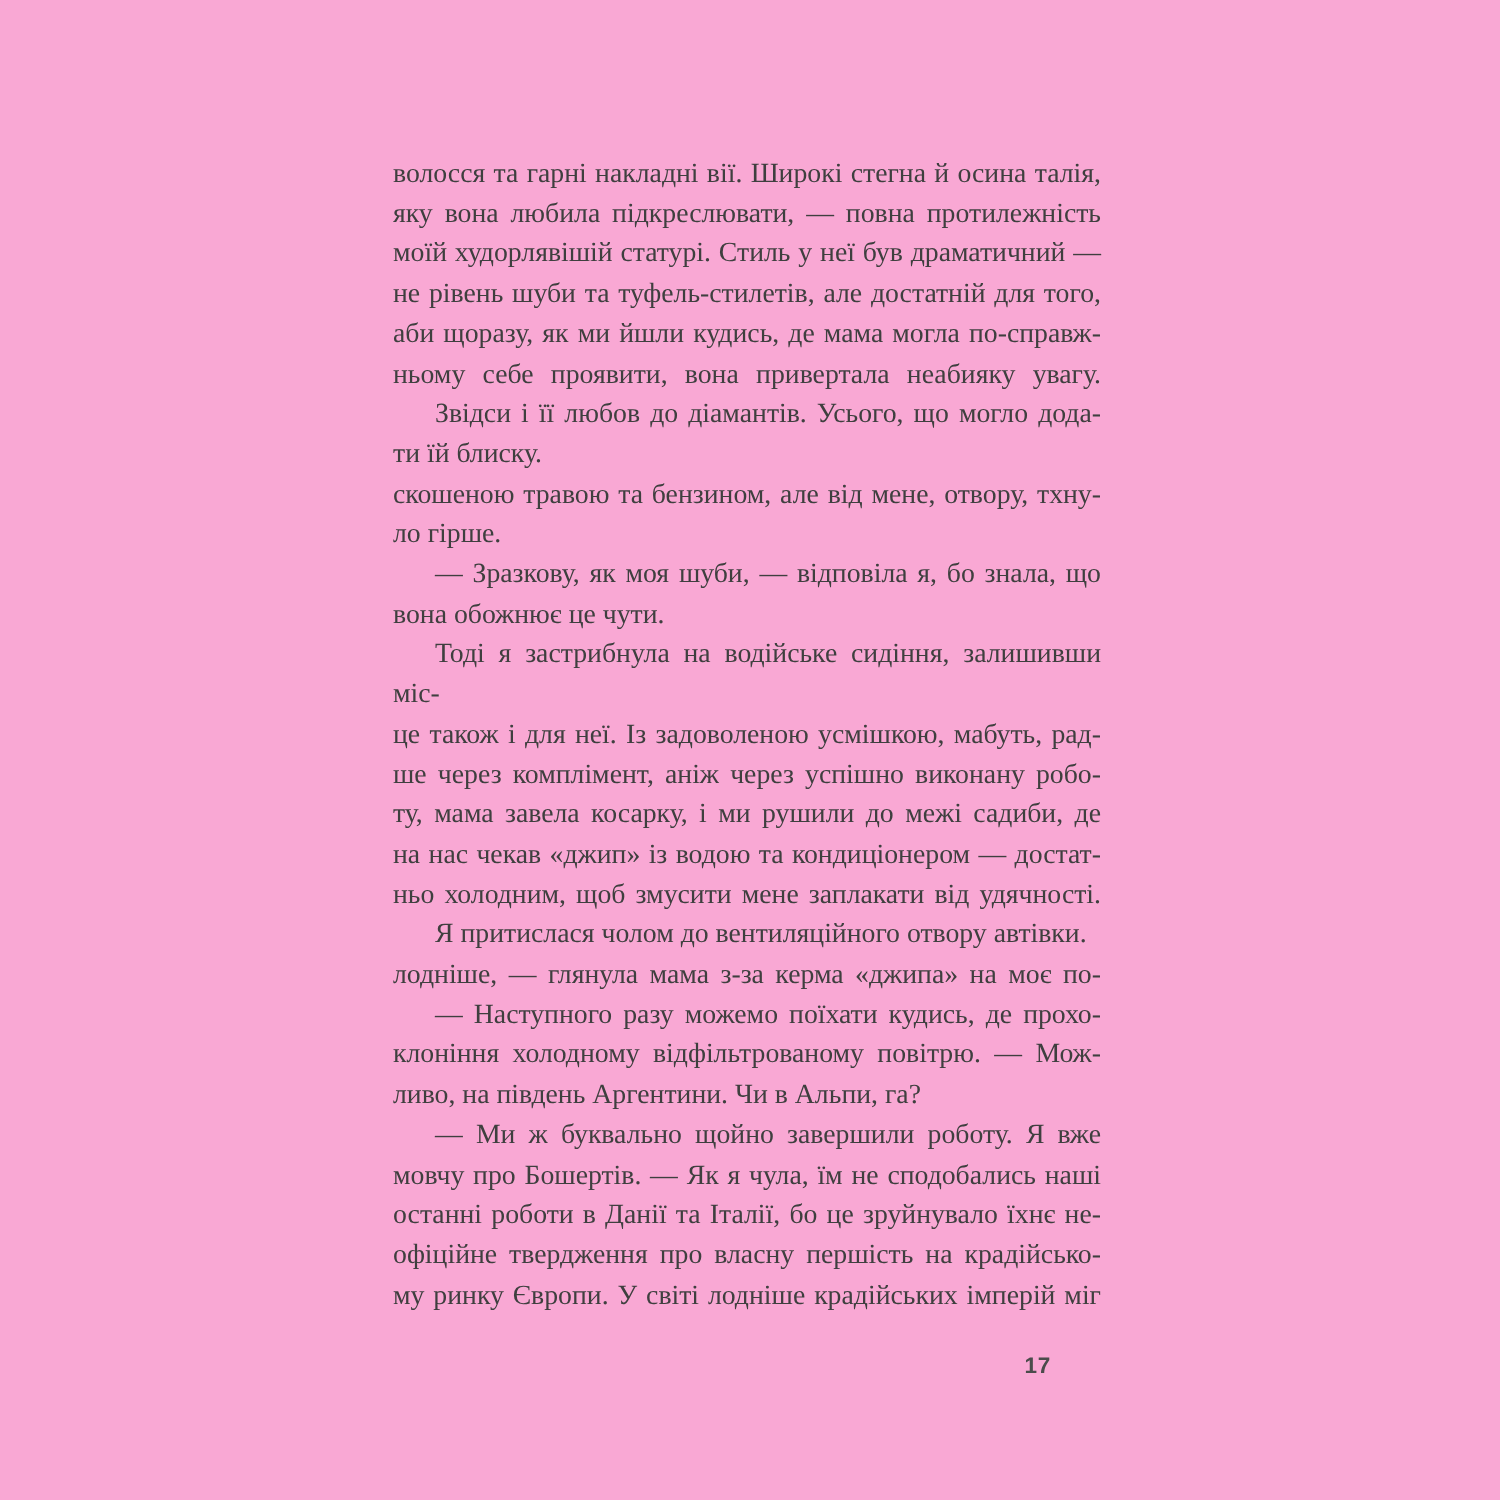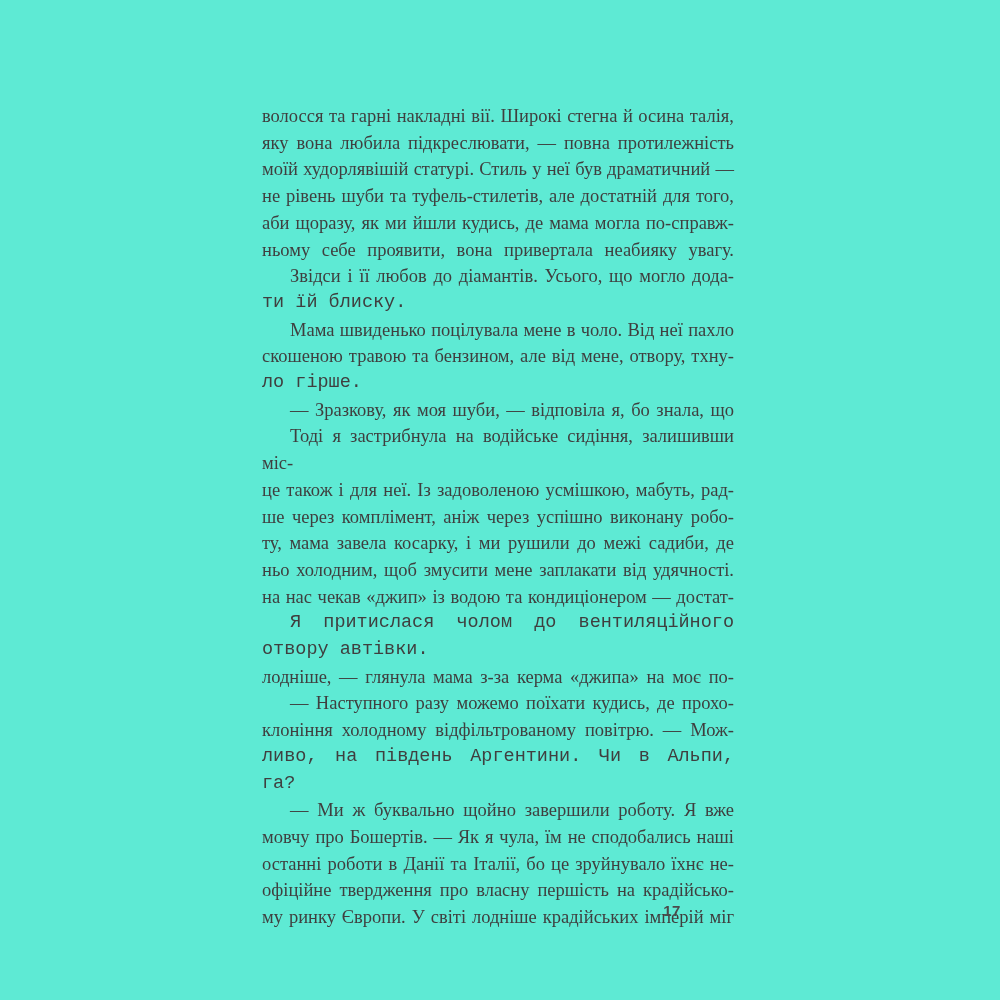--- a/index.html
+++ b/index.html
@@ -10,46 +10,46 @@
   body {
     width: 1000px;
     height: 1000px;
     position: relative;
     font-family: "Liberation Serif", "DejaVu Serif", serif;
     overflow: hidden;
   }
   .book-page {
     position: absolute;
     inset: 0;
-    background: #5eead4;
+    background: #f9a8d4;
   }
   .text-block {
     position: absolute;
     left: 262px;
     top: 103px;
     width: 472px;
     color: #3f3f3f;
     font-size: 18.5px;
     line-height: 26.7px;
     -webkit-font-smoothing: antialiased;
   }
   .paragraph { margin: 0; padding: 0; }
   .line {
     text-align: justify;
     text-align-last: justify;
     white-space: normal;
   }
-  .line.final { text-align-last: left; font-family: Liberation Mono, monospace; }
+  .line.final { text-align-last: left; }
   .line.first { text-indent: 28px; }
   .folio {
     position: absolute;
-    left: 652px;
+    left: 683px;
     top: 902px;
     width: 40px;
-    text-align: center;
+    text-align: left;
     font-family: "Liberation Sans", "DejaVu Sans", sans-serif;
     font-size: 15px;
     font-weight: 700;
     letter-spacing: 0.5px;
     color: #4b4b4b;
   }
 </style>
 </head>
 <body>
 
@@ -61,34 +61,34 @@
         <div class="line">моїй худорлявішій статурі. Стиль у неї був драматичний —</div>
         <div class="line">не рівень шуби та туфель-стилетів, але достатній для того,</div>
         <div class="line">аби щоразу, як ми йшли кудись, де мама могла по-справж-</div>
         <div class="line">ньому себе проявити, вона привертала неабияку увагу.</div>
       </div>
       <div class="paragraph">
         <div class="line first">Звідси і її любов до діамантів. Усього, що могло дода-</div>
         <div class="line final">ти їй блиску.</div>
       </div>
       <div class="paragraph">
-        <div class="line first">Мама швиденько поцілувала мене в чоло. Від неї пахло</div>
         <div class="line">скошеною травою та бензином, але від мене, отвору, тхну-</div>
         <div class="line final">ло гірше.</div>
       </div>
       <div class="paragraph">
         <div class="line first">— Зразкову, як моя шуби, — відповіла я, бо знала, що</div>
+        <div class="line final">вона обожнює це чути.</div>
       </div>
       <div class="paragraph">
         <div class="line first">Тоді я застрибнула на водійське сидіння, залишивши міс-</div>
         <div class="line">це також і для неї. Із задоволеною усмішкою, мабуть, рад-</div>
         <div class="line">ше через комплімент, аніж через успішно виконану робо-</div>
         <div class="line">ту, мама завела косарку, і ми рушили до межі садиби, де</div>
+        <div class="line">на нас чекав «джип» із водою та кондиціонером — достат-</div>
         <div class="line">ньо холодним, щоб змусити мене заплакати від удячності.</div>
-        <div class="line">на нас чекав «джип» із водою та кондиціонером — достат-</div>
       </div>
       <div class="paragraph">
         <div class="line first final">Я притислася чолом до вентиляційного отвору автівки.</div>
       </div>
       <div class="paragraph">
         <div class="line">лодніше, — глянула мама з-за керма «джипа» на моє по-</div>
         <div class="line first">— Наступного разу можемо поїхати кудись, де прохо-</div>
         <div class="line">клоніння холодному відфільтрованому повітрю. — Мож-</div>
         <div class="line final">ливо, на південь Аргентини. Чи в Альпи, га?</div>
       </div>

